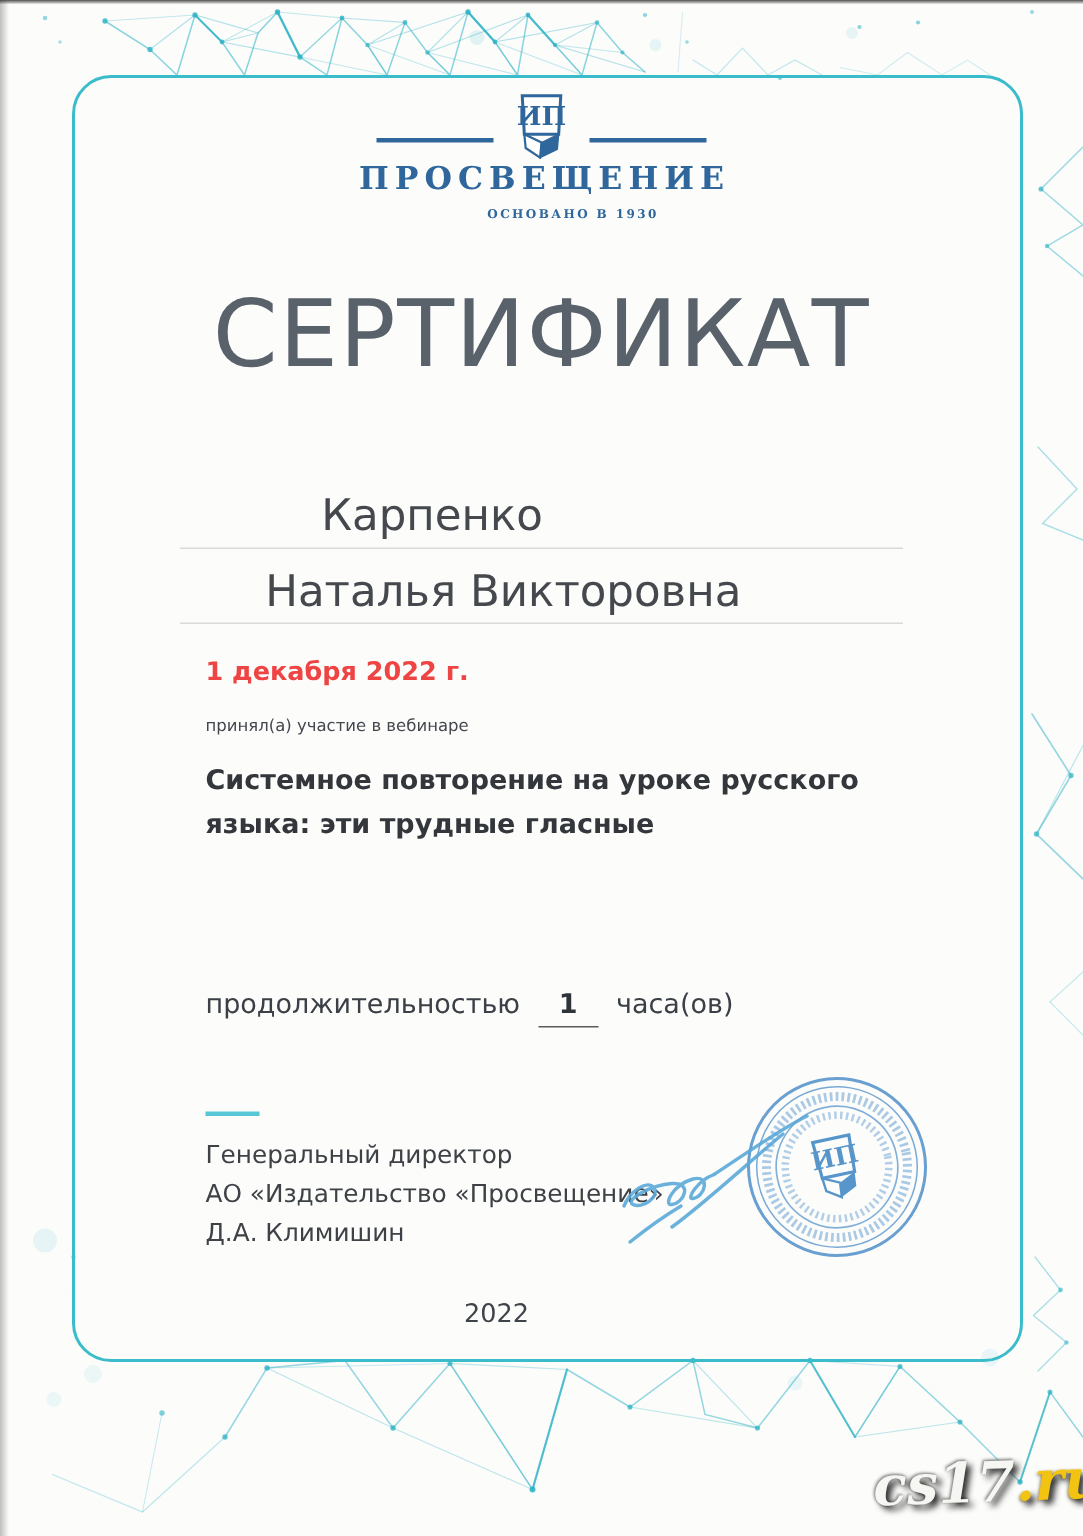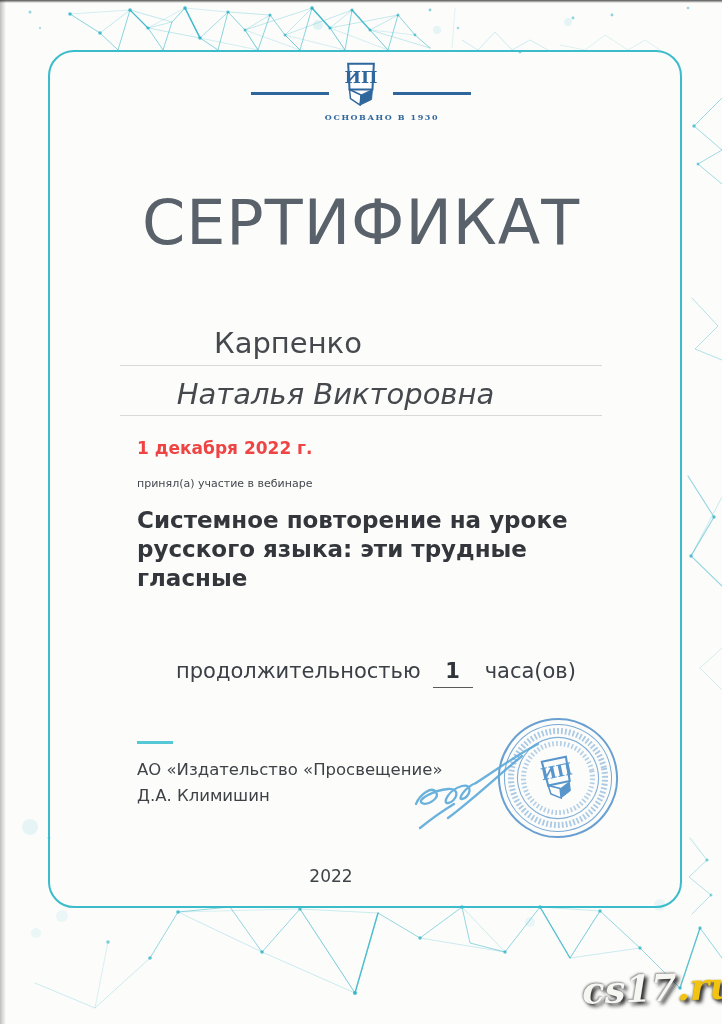--- a/index.html
+++ b/index.html
@@ -25,29 +25,29 @@
   .logo-line{width:78px;height:3px;background:#2f679d;margin:30px 15px 0 15px;}
   .logo-brand{font-family:"DejaVu Serif",serif;font-weight:bold;font-size:21px;
     letter-spacing:4px;padding-left:4px;margin-top:0px;}
   .logo-founded{font-family:"DejaVu Serif",serif;font-weight:bold;font-size:8px;
     letter-spacing:1.6px;padding-left:2px;margin-top:6px;margin-left:40px;}
   
   .title{left:0;top:186px;width:722px;margin:0;text-align:center;
     font-size:62px;font-weight:400;color:#59616b;letter-spacing:1px;}
   
   .name1{left:0;top:326px;width:576px;text-align:center;font-size:29px;color:#45494e;}
-  .name2{left:0;top:377px;width:671px;text-align:center;font-size:29px;color:#45494e;font-style:italic;}
+  .name2{left:0;top:377px;width:671px;text-align:center;font-size:29px;color:#45494e;}
   .rule{left:120px;width:482px;height:1px;background:#dadada;}
   .rule1{top:365px;} .rule2{top:415px;}
   
   .date{left:137px;top:438px;font-size:17px;font-weight:bold;color:#ef4444;}
   .participation{left:137px;top:477px;font-size:11px;color:#44484e;}
-  .webinar{left:137px;top:506px;width:472px;font-size:23px;font-weight:bold;
+  .webinar{left:137px;top:506px;width:472px;font-size:18px;font-weight:bold;
     line-height:29px;color:#33373c;}
-  .duration{left:137px;top:659px;font-size:21px;color:#3b4046;margin-left:39px;}
+  .duration{left:137px;top:659px;font-size:18px;color:#3b4046;}
   .dur-value{display:inline-block;width:40px;text-align:center;font-weight:bold;
     color:#2f343a;border-bottom:1.7px solid #5a5a5a;padding-bottom:4px;margin:0 12px;}
   
   .signatory{left:137px;top:741px;font-size:16.5px;color:#3e4247;line-height:26px;}
   .sig-rule{width:36px;height:2.5px;background:#55c7d5;margin-bottom:13px;}
   
   .stamp{left:496px;top:716px;transform:rotate(-12deg);opacity:.88;}
   .signature{left:410px;top:740px;}
   .year{left:0;top:866px;width:662px;text-align:center;font-size:17px;color:#3f4449;}
   
@@ -164,40 +164,42 @@
   <div class="logo-row">
     <span class="logo-line"></span>
     <svg width="34" height="44" viewBox="0 0 36 48">
       <path d="M4 2 L32 2 L30.5 30 L5.5 30 Z" fill="#ffffff" stroke="#2f679d" stroke-width="2.2"></path>
       <text x="18" y="23" text-anchor="middle" font-family="DejaVu Serif, serif" font-weight="bold" font-size="19" fill="#2f679d">ИП</text>
       <path d="M5.5 30 L18 36 L17 47 L6.5 40 Z" fill="#ffffff" stroke="#2f679d" stroke-width="1.6"></path>
       <path d="M18 36 L30.5 30 L29.5 41 L17 47 Z" fill="#2f679d" stroke="#2f679d" stroke-width="1"></path>
     </svg>
     <span class="logo-line"></span>
   </div>
+  <div class="logo-brand">ПРОСВЕЩЕНИЕ</div>
   <div class="logo-founded">ОСНОВАНО В 1930</div>
 </header>
 
 <h1 class="abs title">СЕРТИФИКАТ</h1>
 
 <div class="abs name1">Карпенко</div>
 <div class="abs rule rule1"></div>
 <div class="abs name2">Наталья Викторовна</div>
 <div class="abs rule rule2"></div>
 
 <div class="abs date">1 декабря 2022 г.</div>
 <div class="abs participation">принял(а) участие в вебинаре</div>
 <div class="abs webinar">Системное повторение на уроке русского языка: эти трудные гласные</div>
 
 <div class="abs duration">
   <span>продолжительностью</span><span class="dur-value">1</span><span>часа(ов)</span>
 </div>
 
 <div class="abs signatory">
   <div class="sig-rule"></div>
+  <div>Генеральный директор</div>
   <div>АО «Издательство «Просвещение»</div>
   <div>Д.А. Климишин</div>
 </div>
 
 <svg class="abs stamp" width="124" height="124" viewBox="0 0 124 124">
   <g stroke="#4187c5" fill="none">
     <circle cx="62" cy="62" r="59" stroke-width="2" opacity=".9"></circle>
     <circle cx="62" cy="62" r="53.5" stroke-width="1" opacity=".8"></circle>
     <circle cx="62" cy="62" r="47" stroke-width="6" opacity=".5" stroke-dasharray="1.8 2.1"></circle>
     <circle cx="62" cy="62" r="40.5" stroke-width="1.1" opacity=".75"></circle>

